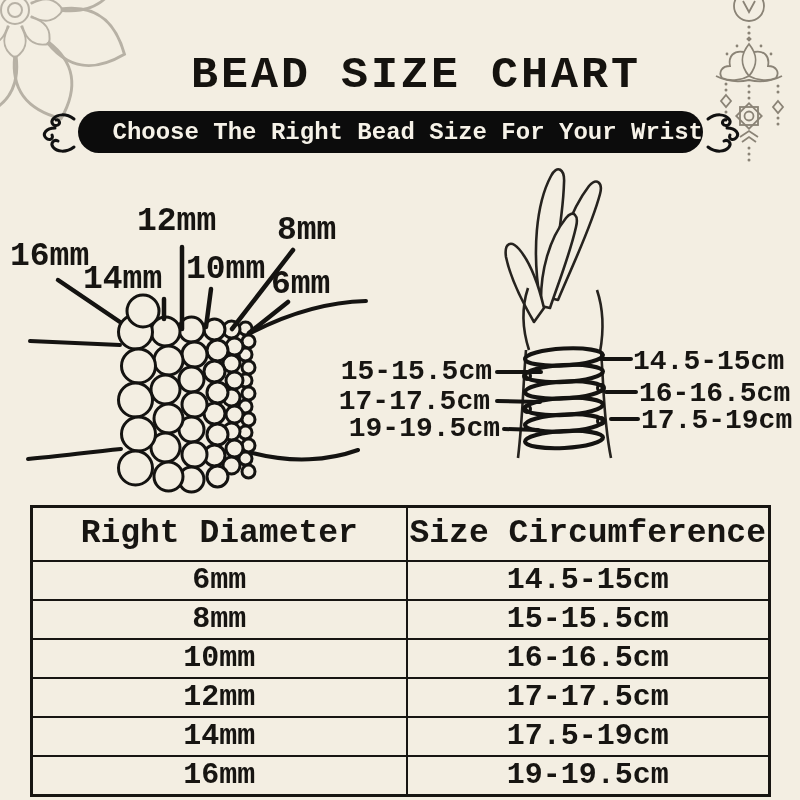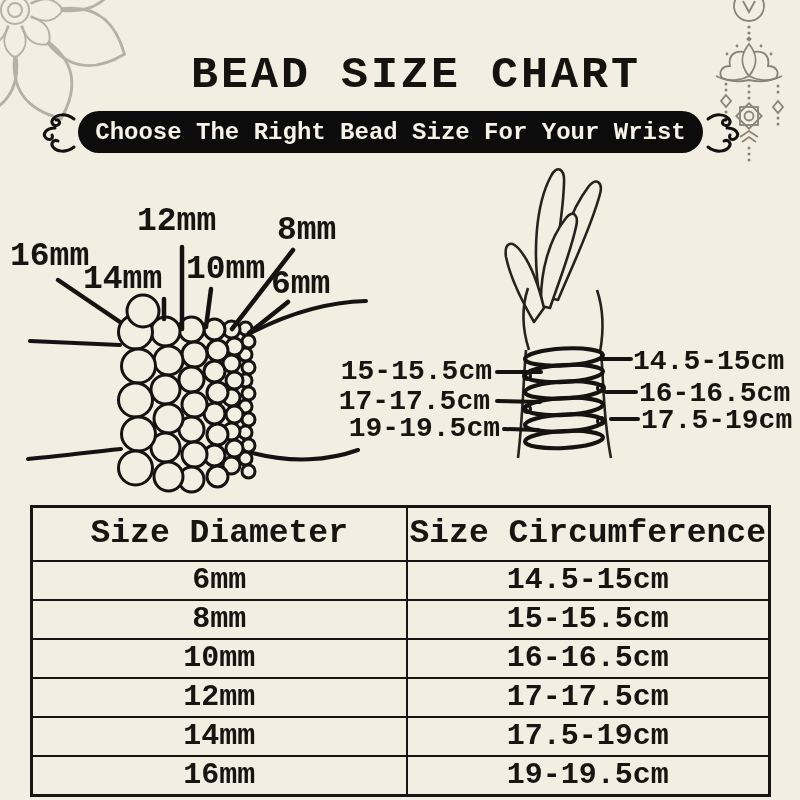--- a/index.html
+++ b/index.html
@@ -12,21 +12,21 @@
   .art{position:absolute;left:0;top:0;pointer-events:none;}
 
   .title{
     position:absolute;top:50px;left:16px;width:100%;text-align:center;
     font-size:45px;font-weight:bold;letter-spacing:3px;color:#15130f;
   }
 
   .banner-row{position:absolute;top:108px;left:0;width:800px;height:50px;}
   .banner-pill{
     position:absolute;left:78px;top:3px;width:625px;height:42px;
-    background:#0c0c0c;border-radius:22px;display:flex;align-items:center;justify-content:center;
+    background:#0c0c0c;border-radius:22px;display:flex;align-items:center;justify-content:flex-end;
   }
   .banner-pill span{color:#f6f2e8;font-size:24px;font-weight:bold;white-space:nowrap;}
   .flourish{position:absolute;top:4px;}
   .flourish.left{left:38px;}
   .flourish.right{left:704px;}
 
   .lbl{position:absolute;font-weight:bold;white-space:nowrap;line-height:1;}
   .bead-lbl{font-size:33px;}
   .bl-16{left:10px;top:240px;}
   .bl-12{left:137px;top:205px;}
@@ -300,21 +300,21 @@
   <div class="lbl wrist-lbl wl-r2">16-16.5cm</div>
   <div class="lbl wrist-lbl wl-r3">17.5-19cm</div>
 
   <table class="size-table">
     <colgroup>
         <col class="c1">
         <col>
       </colgroup>
     <thead>
       <tr>
-        <th>Size Diameter</th>
+        <th>Right Diameter</th>
         <th>Size Circumference</th>
       </tr>
     </thead>
     <tbody>
       <tr>
         <td>6mm</td>
         <td>14.5-15cm</td>
       </tr>
       <tr>
         <td>8mm</td>

